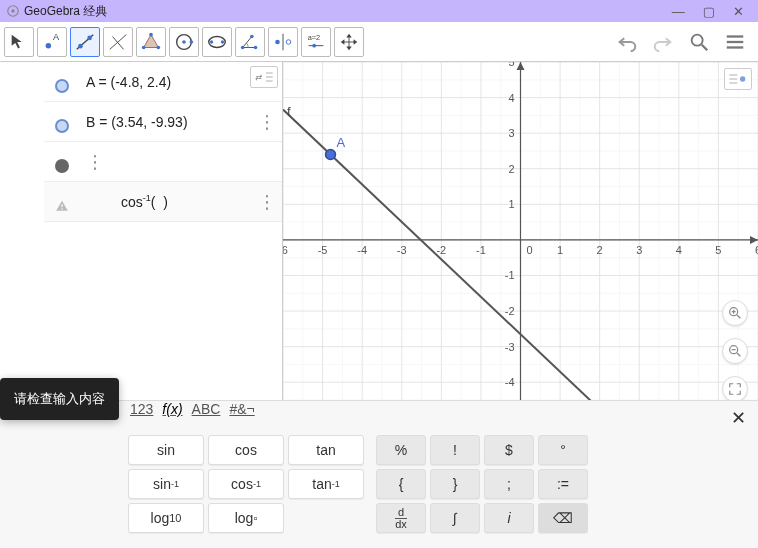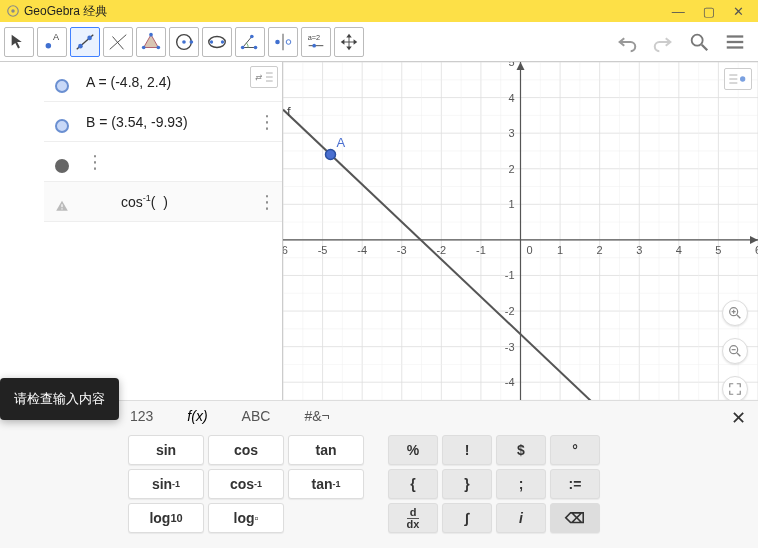--- a/index.html
+++ b/index.html
@@ -1,19 +1,19 @@
 <!DOCTYPE html>
 <html><head>
 <meta charset="utf-8">
 <style>
   * { box-sizing: border-box; margin: 0; padding: 0; }
   body { font-family: Arial, "Microsoft YaHei", sans-serif; font-size: 13px; color: #333; background: #fff; width: 758px; height: 548px; overflow: hidden; position: relative; }
   
   
-  .titlebar { height: 22px; display: flex; align-items: center; padding: 4px 6px; background: #fde047; }
+  .titlebar { height: 22px; display: flex; align-items: center; padding: 4px 6px; background: #c4b5fd; }
   .titlebar .app-icon { width: 14px; height: 14px; margin-right: 4px; }
   .titlebar .title-text { flex: 1; font-size: 12px; color: #222; }
   .titlebar .win-controls { display: flex; gap: 18px; font-size: 13px; color: #555; padding-right: 8px; }
   .titlebar .win-controls span { cursor: default; }
 
   
   .toolbar { height: 40px; display: flex; align-items: center; border-bottom: 1px solid #ccc; padding: 0 4px; background: #fff; }
   .tool-btn { width: 30px; height: 30px; border: 1px solid #bbb; border-radius: 2px; margin-right: 3px; display: flex; align-items: center; justify-content: center; background: #fff; cursor: pointer; position: relative; }
   .tool-btn.selected { border-color: #4080ff; background: #eaf2ff; }
   .tool-btn svg { width: 22px; height: 22px; }
@@ -45,25 +45,25 @@
   .graphics svg { display: block; }
   .graphics-corner { position: absolute; top: 6px; right: 6px; width: 28px; height: 22px; border: 1px solid #ccc; border-radius: 2px; background: #fff; display:flex; align-items:center; justify-content:center; }
   .graphics-tools { position: absolute; right: 10px; top: 238px; display: flex; flex-direction: column; gap: 12px; }
   .gtool { width: 26px; height: 26px; border-radius: 50%; background: #fff; border: 1px solid #ddd; display:flex; align-items:center; justify-content:center; color:#777; font-size:16px; cursor:pointer; box-shadow: 0 1px 2px rgba(0,0,0,.1);}
 
   
   .tooltip { position: absolute; left: 0; top: 378px; background: #222; color: #fff; font-size: 13px; padding: 12px 14px; border-radius: 4px; z-index: 50; box-shadow: 0 2px 8px rgba(0,0,0,.3); }
 
   
   .vk { position: absolute; left: 0; bottom: 0; width: 100%; background: #f7f7f7; border-top: 1px solid #ddd; height: 148px; }
-  .vk-tabs { display: flex; align-items: center; height: 30px; padding: 0 130px 0 130px; gap: 34px; font-size: 14px; color: #555; position: relative; }
+  .vk-tabs { display: flex; height: 30px; padding: 0 130px 0 130px; gap: 9px; font-size: 14px; color: #555; position: relative; text-decoration: underline; }
   .vk-tabs .vk-tab { cursor: pointer; }
   .vk-tabs .vk-tab.active { color: #000000; font-style: italic; }
   .vk-close { position: absolute; right: 12px; top: 6px; font-size: 18px; color: #333; cursor: pointer; }
-  .vk-keys { display: flex; padding: 4px 128px 0 128px; gap: 24px; font-weight: bold; }
+  .vk-keys { display: flex; padding: 4px 128px 0 128px; gap: 12px; }
   .vk-col { display: flex; flex-direction: column; gap: 4px; }
   .vk-key { background: #fff; border: 1px solid #ddd; border-radius: 3px; height: 30px; display:flex; align-items:center; justify-content:center; font-size: 14px; color:#333; cursor:pointer; box-shadow: 0 1px 1px rgba(0,0,0,.06);}
   .vk-key.wide { width: 76px; }
   .vk-key.narrow { width: 50px; }
   .vk-key.grey { background: #e8e8e8; }
   .vk-group { display:flex; gap:4px; }
   .keysub { font-size: 11px; vertical-align: sub; }
   .keysup { font-size: 9px; vertical-align: super; }
   .frac-dx { font-size: 11px; line-height: 1; text-align: center; }
   .frac-dx .top { border-bottom: 1px solid #555; padding: 0 2px; }

